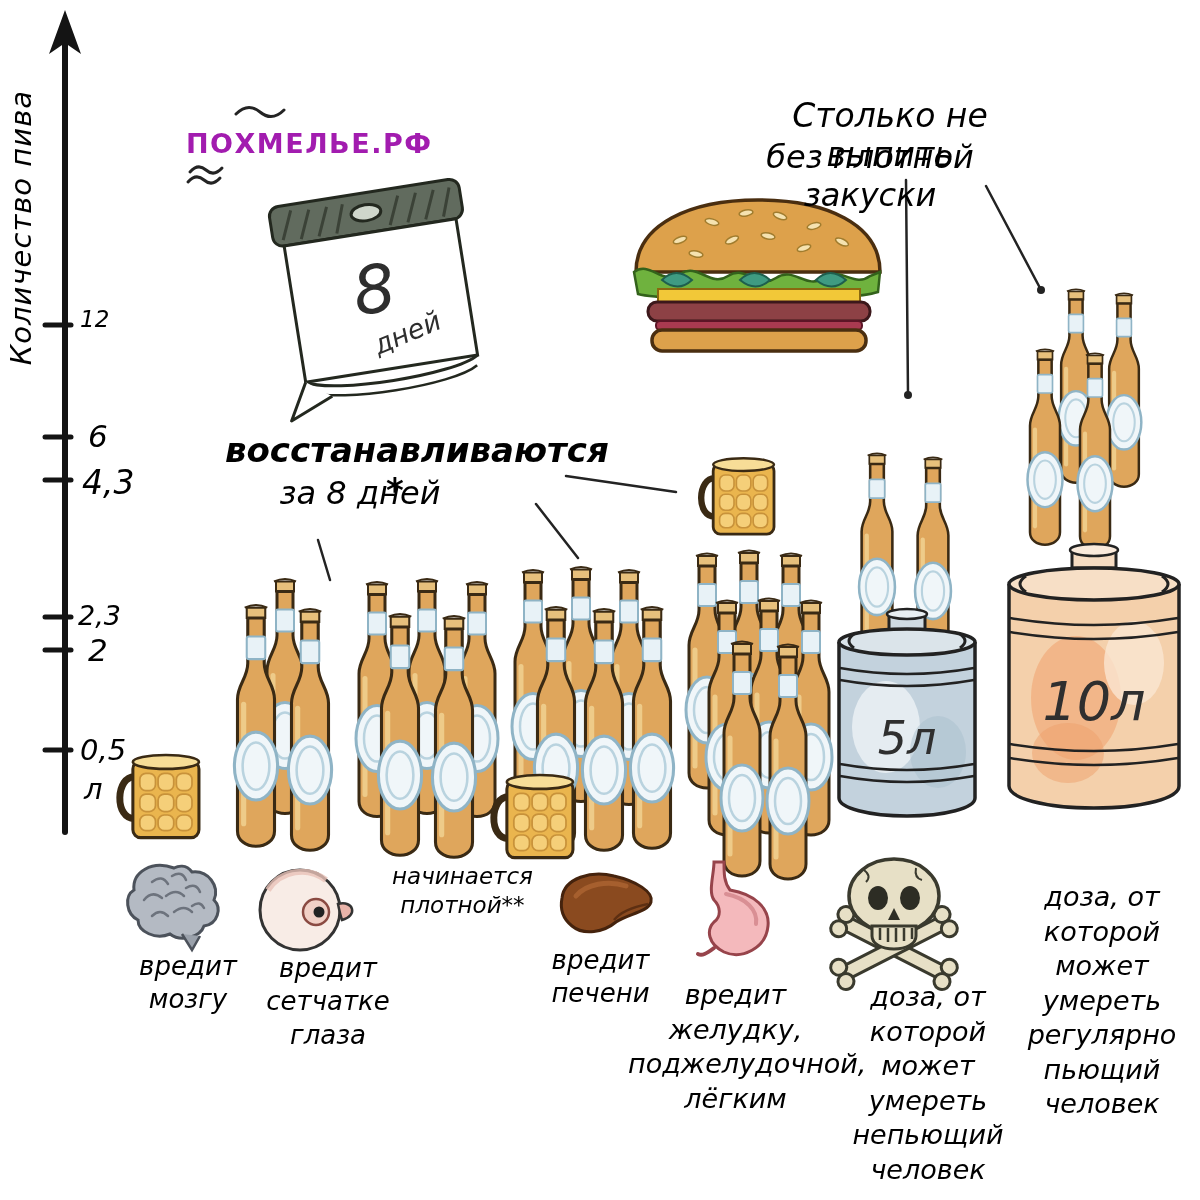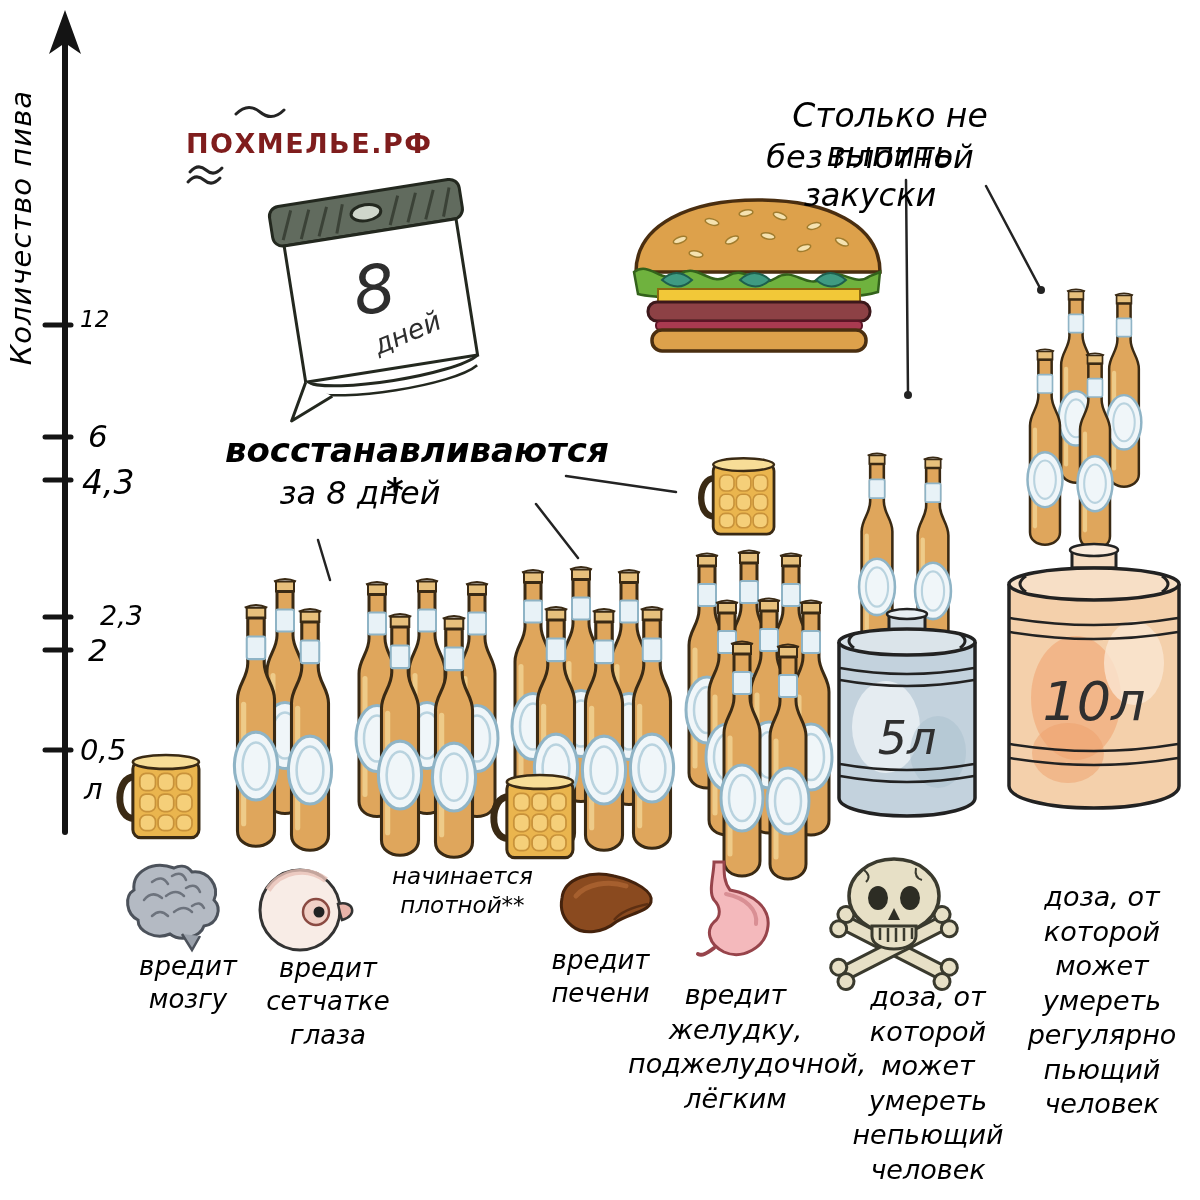--- a/index.html
+++ b/index.html
@@ -4,21 +4,21 @@
 <style>
   * { margin:0; padding:0; box-sizing:border-box; }
   html,body { background:#ffffff; }
   body { font-family:"DejaVu Sans", sans-serif; }
   #canvas { position:relative; width:1200px; height:1200px; background:#ffffff; overflow:hidden; }
   #art { position:absolute; left:0; top:0; }
   .hand { font-family:"DejaVu Sans", sans-serif; font-style:italic; color:#000000; }
   .tick { position:absolute; }
   .cap  { position:absolute; text-align:center; font-size:26px; line-height:1.28; }
   .note { position:absolute; text-align:center; }
-  #logo { position:absolute; font-size:27px; letter-spacing:1.5px; font-weight:bold; color:#7f1d1d; font-style:normal; }
+  #logo { position:absolute; font-size:27px; letter-spacing:1.5px; font-weight:bold; color:#a21caf; font-style:normal; }
   #axis-label { position:absolute; writing-mode:vertical-rl; transform:rotate(180deg); font-size:29px; letter-spacing:1px; }
   svg text { font-family:"DejaVu Sans", sans-serif; font-style:italic; }
 </style>
 </head>
 <body>
 
 <div id="canvas">
 
   <svg id="art" width="1200" height="1200" viewBox="0 0 1200 1200">
     <defs>
@@ -244,21 +244,21 @@
       <path d="M56,72 v12 M64,72 v14 M72,72 v14 M80,72 v13 M88,72 v11" stroke="#3a3a2e" stroke-width="2.5"></path>
       <path d="M40,14 q8,6 2,12 M92,12 q-2,10 6,12" stroke="#3a3a2e" stroke-width="2" fill="none"></path>
     </g>
   </svg>
 
   <div id="axis-label" class="hand" style="left:4px; top:90px;">Количество пива</div>
 
   <div class="tick hand" style="left:80px; top:306px; font-size:23px;">12</div>
   <div class="tick hand" style="left:88px; top:418px; font-size:31px;">6</div>
   <div class="tick hand" style="left:82px; top:463px; font-size:33px;">4,3</div>
-  <div class="tick hand" style="left:78px; top:600px; font-size:27px;margin-left:22px;">2,3</div>
+  <div class="tick hand" style="left:78px; top:600px; font-size:27px;">2,3</div>
   <div class="tick hand" style="left:88px; top:632px; font-size:31px;">2</div>
   <div class="tick hand" style="left:80px; top:733px; font-size:29px;">0,5</div>
   <div class="tick hand" style="left:84px; top:772px; font-size:29px;">л</div>
 
   <div id="logo" style="left:186px; top:128px;">ПОХМЕЛЬЕ.РФ</div>
 
   <div class="note hand" style="left:225px; top:430px; width:340px; font-size:34px;font-weight:bold;">восстанавливаются *</div>
   <div class="note hand" style="left:235px; top:474px; width:250px; font-size:32px;">за 8 дней</div>
 
   <div class="note hand" style="left:735px; top:96px; width:310px; font-size:33px;">Столько не выпить</div>

